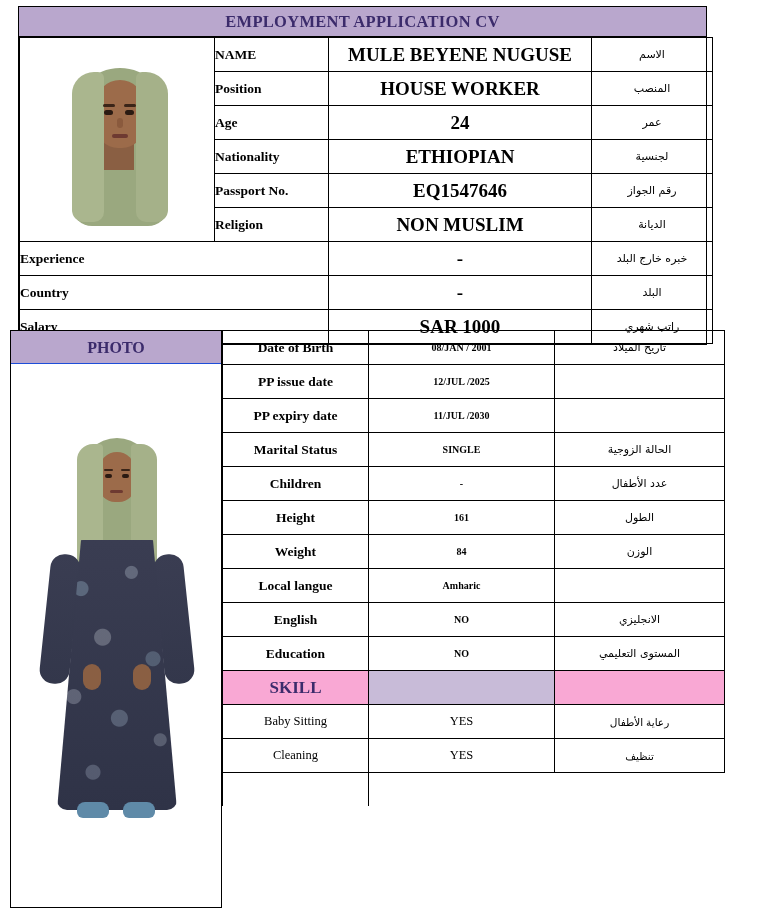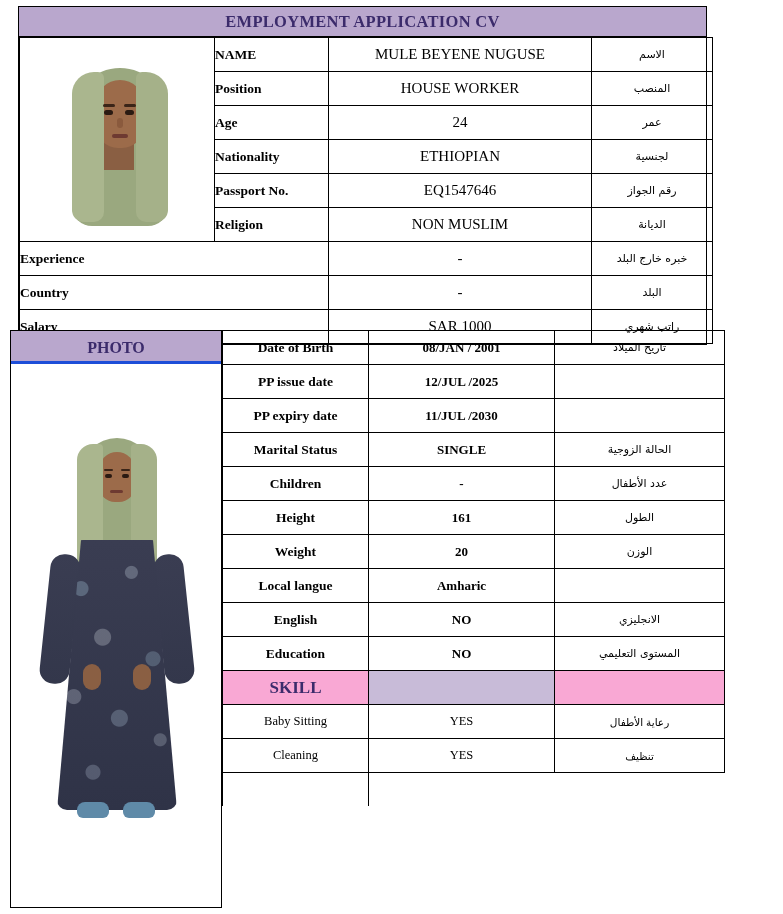--- a/index.html
+++ b/index.html
@@ -67,22 +67,22 @@
   }
 
   .lbl {
     padding-left: 8px;
     font-size: 13.5px;
     font-weight: bold;
     height: 33px;
   }
   .val {
     text-align: center;
-    font-size: 15px;
-    font-weight: normal;
+    font-size: 19px;
+    font-weight: bold;
     height: 33px;
   }
   .ar {
     text-align: center;
     font-size: 11px;
     direction: rtl;
     height: 33px;
     font-family: "DejaVu Sans", sans-serif;
   }
 
@@ -111,21 +111,21 @@
     height: 578px;
   }
   .photo-head {
     background: #b9a7cd;
     color: #3b2b6b;
     font-weight: bold;
     font-size: 16px;
     text-align: center;
     height: 33px;
     line-height: 33px;
-    border-bottom: 3px solid #1d4ed8;
+    border-bottom: 1px solid #1d4ed8;
     box-sizing: border-box;
   }
   .photo-body {
     height: 543px;
     position: relative;
     background: #fff;
     overflow: hidden;
   }
 
   .detail-col {
@@ -147,21 +147,21 @@
   }
   .d-label {
     width: 145px;
     text-align: center;
     font-size: 13.5px;
     font-weight: bold;
   }
   .d-value {
     width: 185px;
     text-align: center;
-    font-size: 13px;
+    font-size: 10px;
     font-weight: bold;
     margin-top: 40px;
   }
   .d-ar {
     width: 169px;
     text-align: center;
     font-size: 11px;
     direction: rtl;
     font-family: "DejaVu Sans", sans-serif;
   }
@@ -484,21 +484,21 @@
             <td class="d-value">-</td>
             <td class="d-ar">عدد الأطفال</td>
           </tr>
           <tr>
             <td class="d-label">Height</td>
             <td class="d-value">161</td>
             <td class="d-ar">الطول</td>
           </tr>
           <tr>
             <td class="d-label">Weight</td>
-            <td class="d-value">20</td>
+            <td class="d-value">84</td>
             <td class="d-ar">الوزن</td>
           </tr>
           <tr>
             <td class="d-label">Local langue</td>
             <td class="d-value">Amharic</td>
             <td class="d-ar"></td>
           </tr>
           <tr>
             <td class="d-label">English</td>
             <td class="d-value">NO</td>

